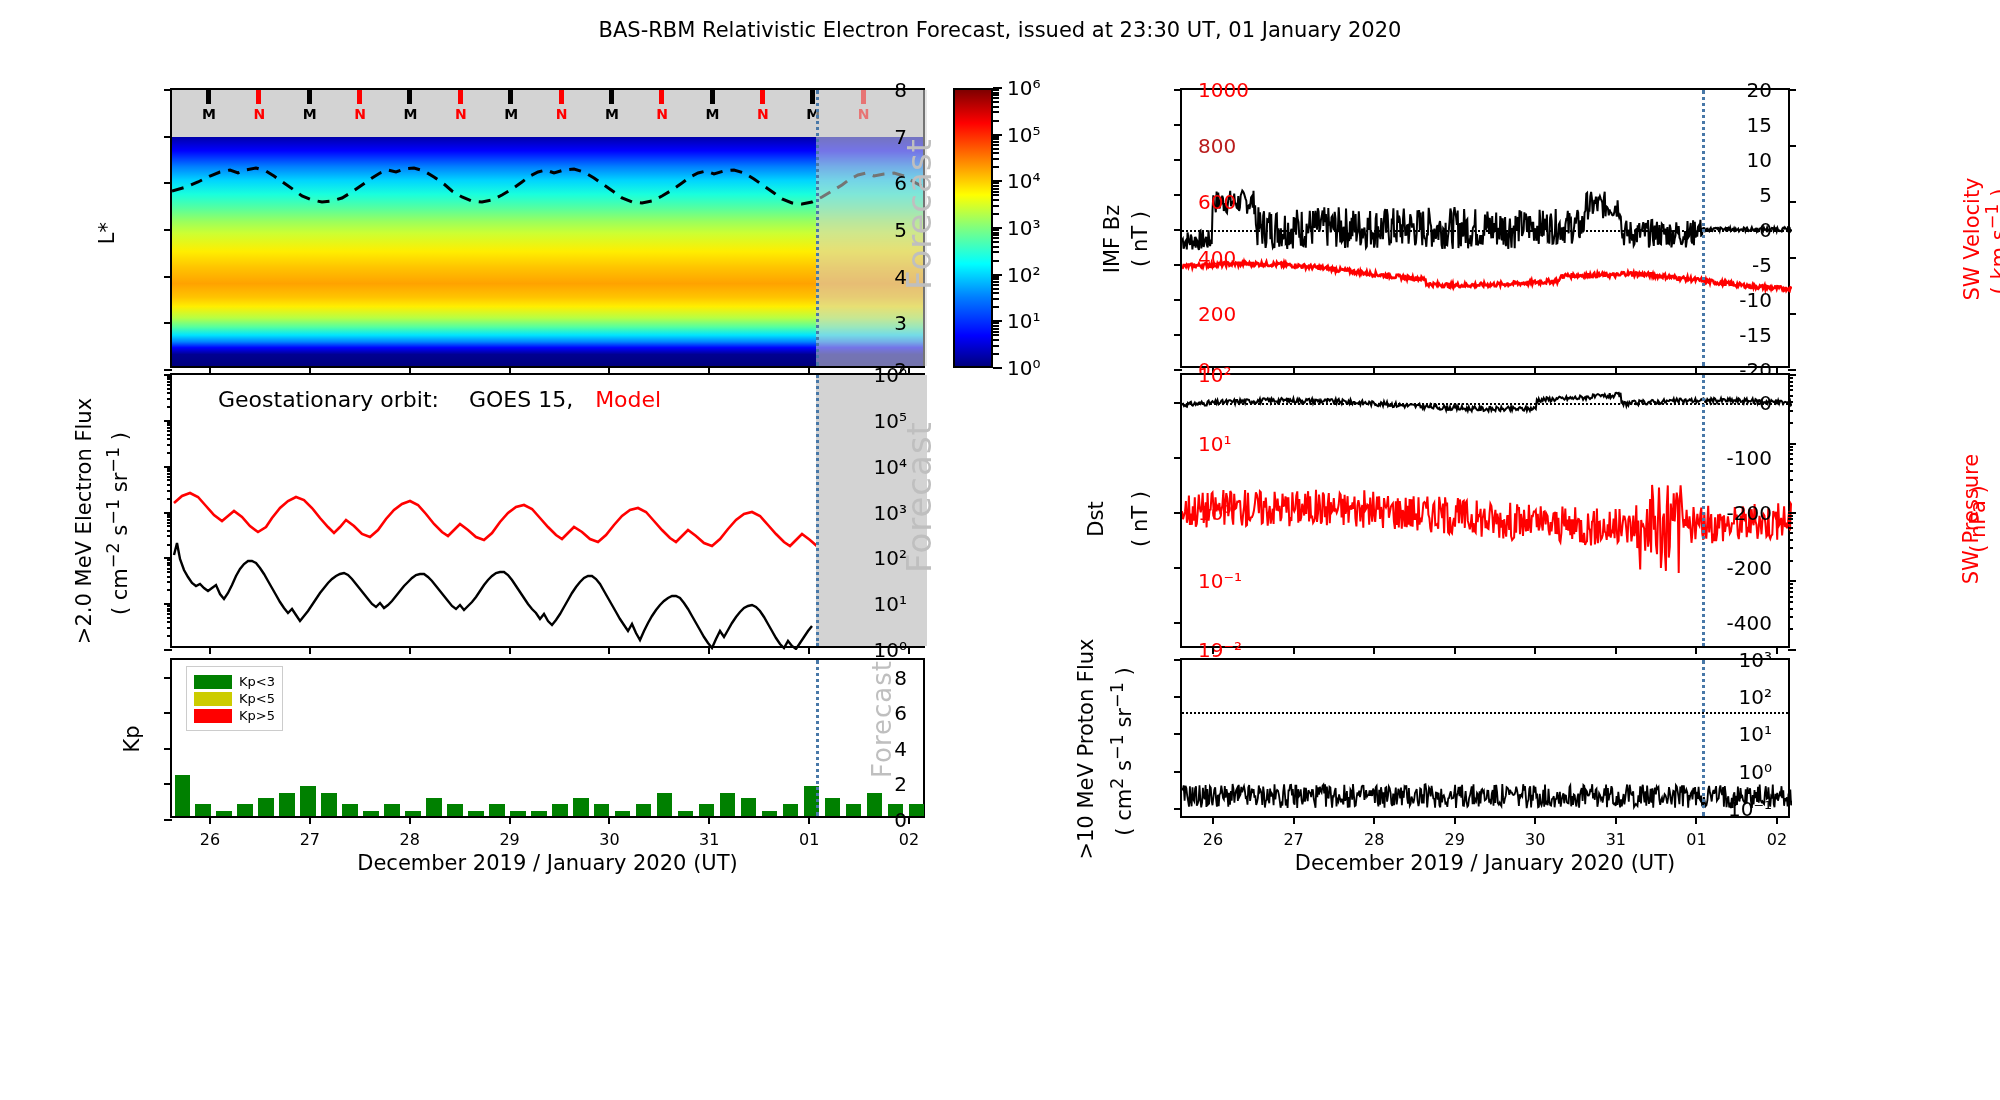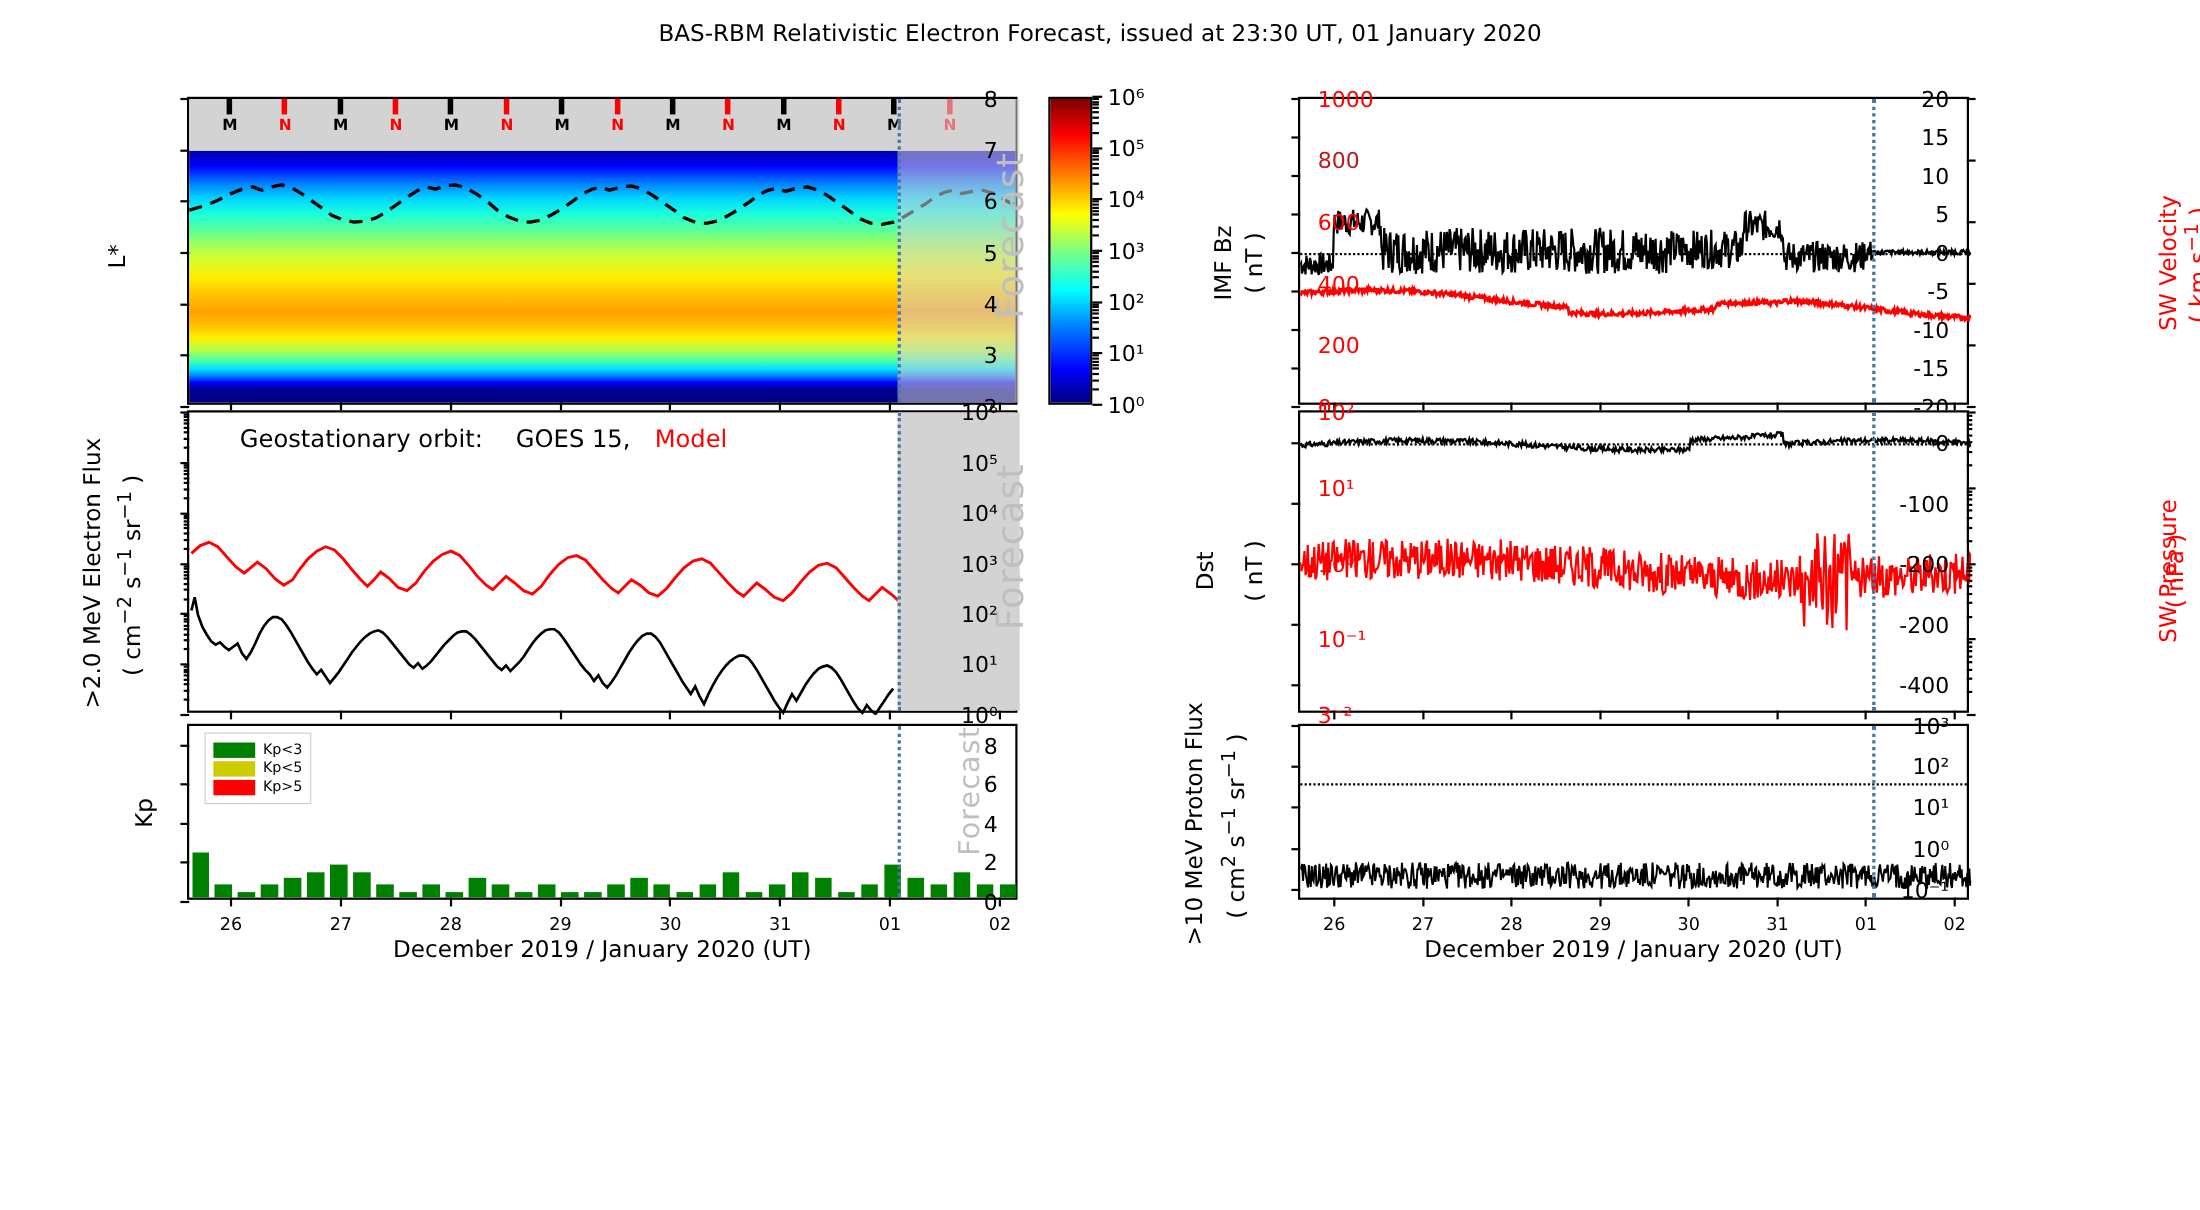--- a/index.html
+++ b/index.html
@@ -528,21 +528,21 @@
         <div class="ylab" style="top: 192.5px; right: 16px;">-200</div>
         <div class="tk tkL" style="top: 136.5px;"></div>
         <div class="ylab" style="top: 137.5px; right: 16px;">-200</div>
         <div class="tk tkL" style="top: 81.5px;"></div>
         <div class="ylab" style="top: 82.5px; right: 16px;">-100</div>
         <div class="tk tkL" style="top: 26.5px;"></div>
         <div class="ylab" style="top: 27.5px; right: 16px;">0</div>
       </div>
     <div id="axE-yr">
         <div class="tk tkR" style="top: 274px;"></div>
-        <div class="ylabR" style="top: 275px; left: 16px; color: rgb(255, 0, 0);">3⁻²</div>
+        <div class="ylabR" style="top: 275px; left: 16px; color: rgb(255, 0, 0);">19⁻²</div>
         <div class="tk tkR" style="top: 205.25px;"></div>
         <div class="ylabR" style="top: 206.25px; left: 16px; color: rgb(255, 0, 0);">10⁻¹</div>
         <div class="tk tkR" style="top: 136.5px;"></div>
         <div class="ylabR" style="top: 137.5px; left: 16px; color: rgb(255, 0, 0);">10⁰</div>
         <div class="tk tkR" style="top: 67.75px;"></div>
         <div class="ylabR" style="top: 68.75px; left: 16px; color: rgb(255, 0, 0);">10¹</div>
         <div class="tk tkR" style="top: -1px;"></div>
         <div class="ylabR" style="top: 0px; left: 16px; color: rgb(255, 0, 0);">10²</div>
         <div class="tk tkRmin" style="top: 253.304px;"></div>
         <div class="tk tkRmin" style="top: 241.198px;"></div>

